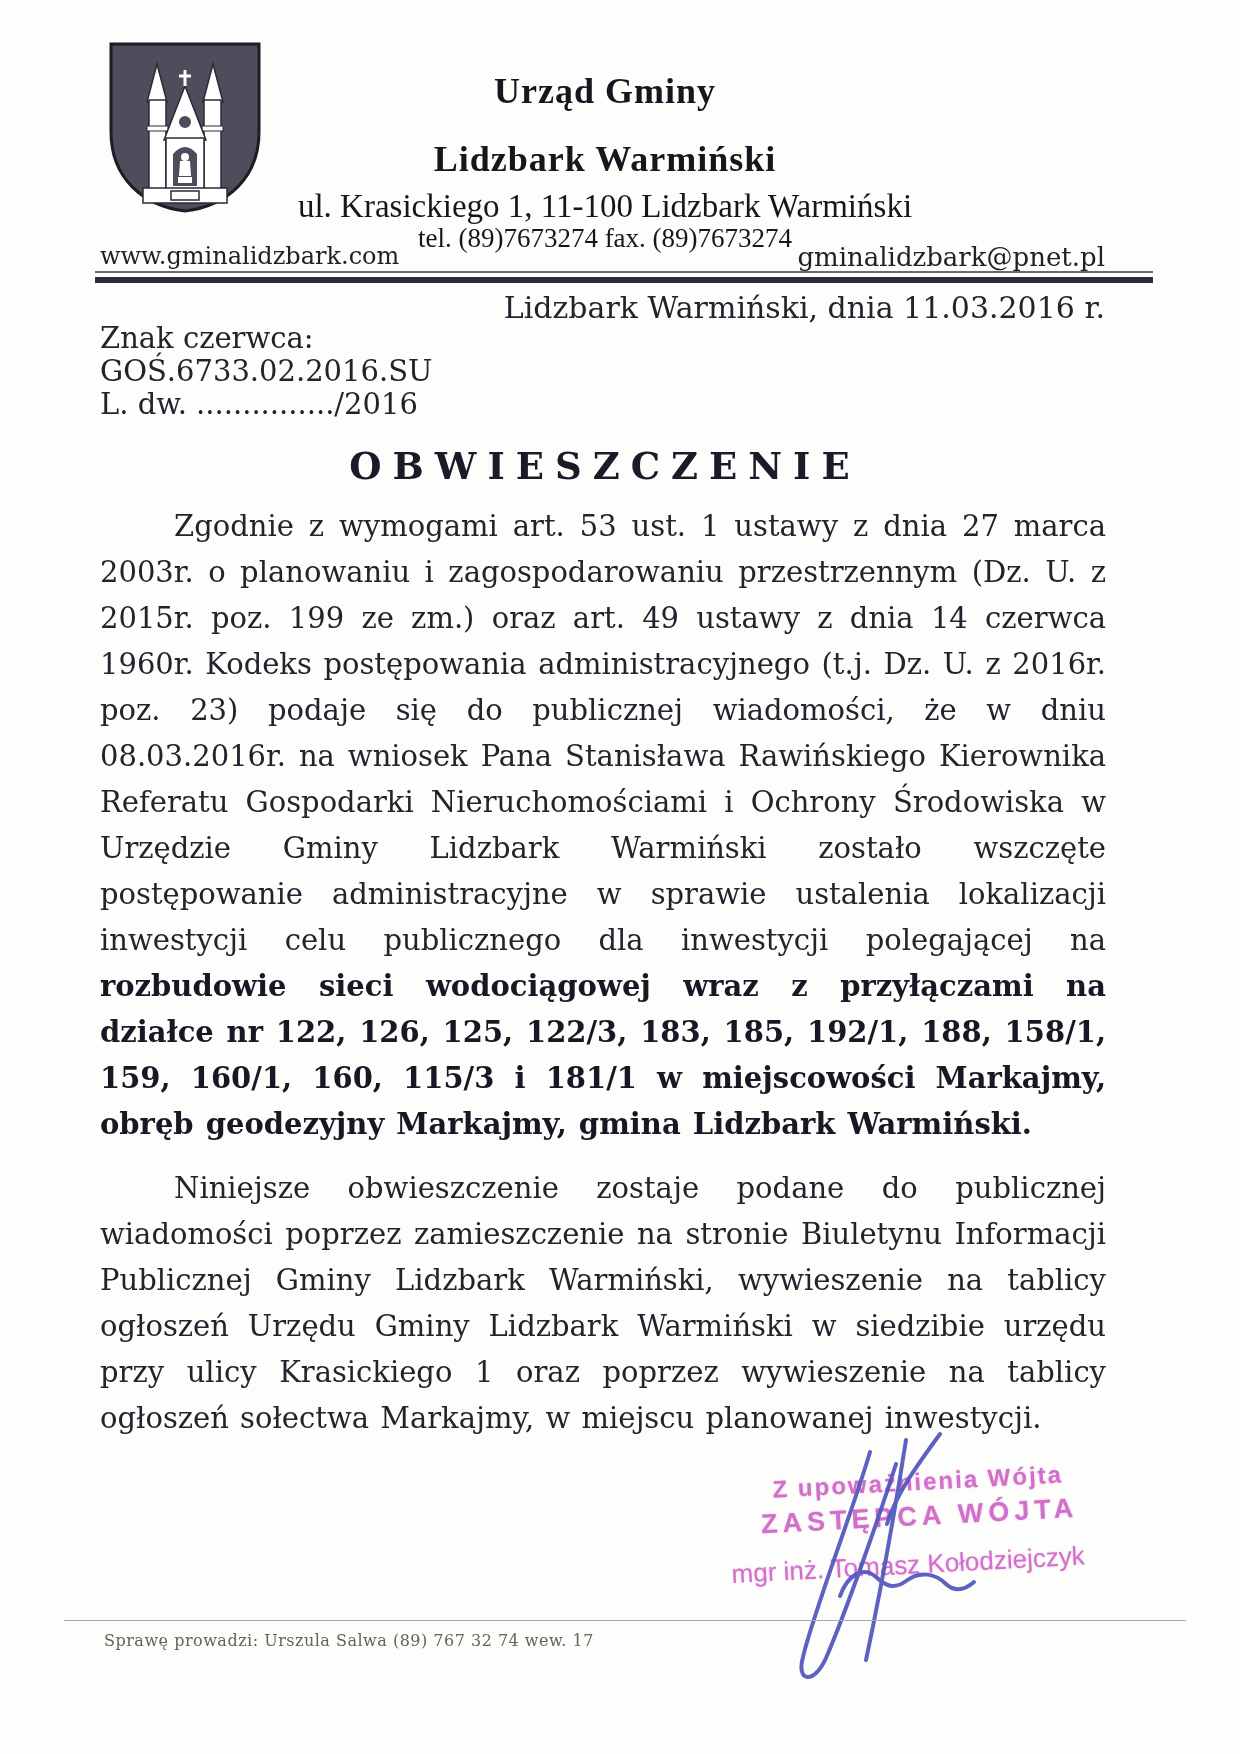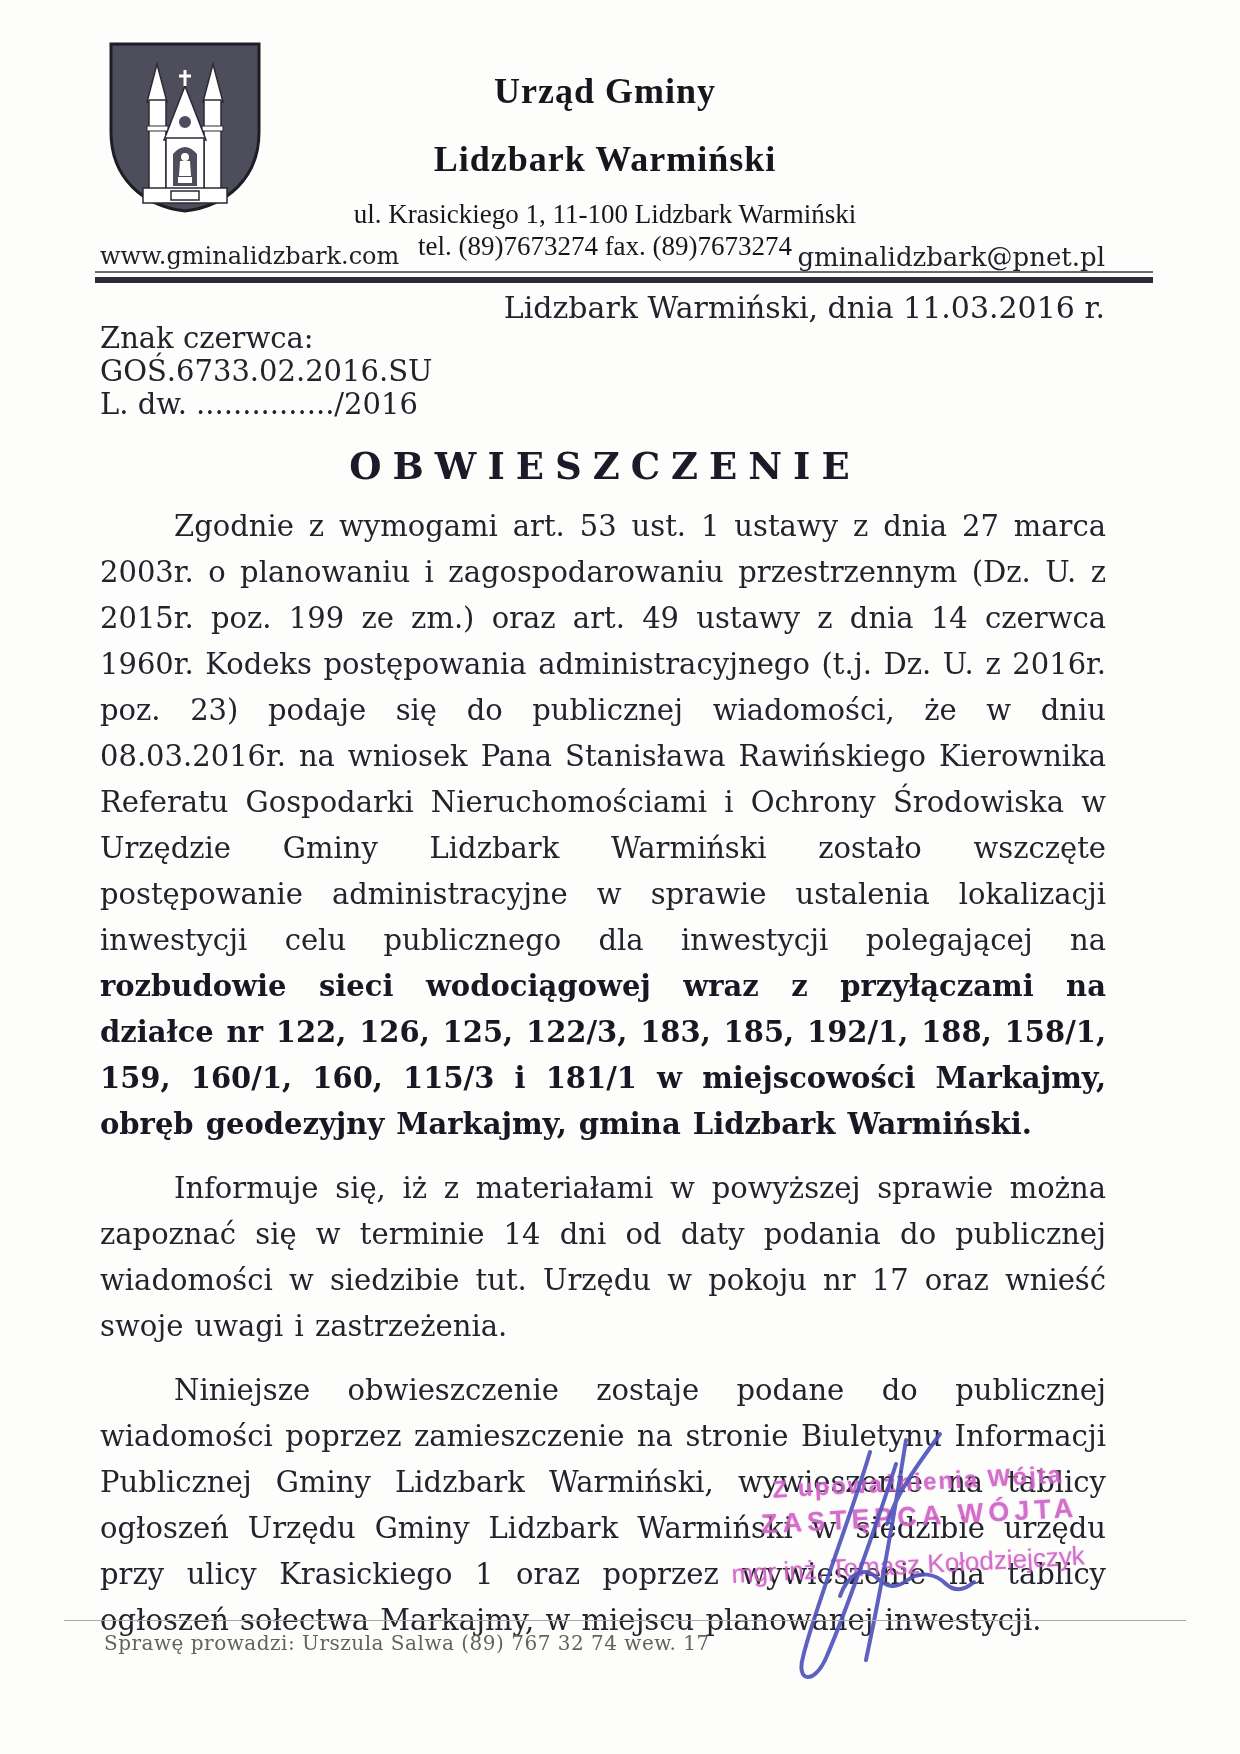--- a/index.html
+++ b/index.html
@@ -14,21 +14,21 @@
     overflow:hidden;
   }
   
   .coat{position:absolute;left:105px;top:40px;width:160px;height:175px;}
   .head-center{
     position:absolute;left:270px;top:46px;width:670px;
     text-align:center;color:#16161e;
     font-family:"Liberation Serif","DejaVu Serif",serif;
   }
   .org-line{font-size:36px;font-weight:bold;line-height:46px;letter-spacing:1px;margin-top:22px;}
-  .addr{font-size:27px;line-height:32px;margin-top:16px;}
+  .addr{font-size:33px;line-height:32px;margin-top:8px;}
   .tel{font-size:27px;line-height:32px;}
   .links-row{
     position:absolute;left:100px;top:242px;width:1005px;
     display:flex;justify-content:space-between;
     font-size:24px;color:#20202a;
   }
   .links-row .email{font-size:26px;}
   .rule{
     position:absolute;left:95px;top:271px;width:1058px;height:4px;
     border-top:2px solid #6a6a74;
@@ -71,21 +71,21 @@
   .stamp-l2{font-size:27px;letter-spacing:5px;font-weight:bold;margin-top:5px;}
   .stamp-l3{font-size:26px;margin-top:17px;transform:translateX(-14px);}
   .sig{position:absolute;left:768px;top:1422px;width:260px;height:265px;}
   
   .foot-rule{
     position:absolute;left:64px;top:1620px;width:1122px;height:1px;
     background:#a9a9a5;
   }
   .foot-text{
     position:absolute;left:104px;top:1631px;
-    font-size:20px;color:#63635a;letter-spacing:.5px;
+    font-size:16px;color:#63635a;letter-spacing:.5px;
   }
 </style>
 </head>
 <body>
 
 <div class="page">
 
   <header>
     <svg class="coat" viewBox="0 0 160 175" aria-hidden="true">
       <path d="M6,4 H154 V92 C154,138 122,166 80,171 C38,166 6,138 6,92 Z" fill="#4d4d5c" stroke="#1d1d26" stroke-width="3"></path>
@@ -134,21 +134,20 @@
   <div class="case-block">
     <div>Znak czerwca:</div>
     <div>GOŚ.6733.02.2016.SU</div>
     <div>L. dw. .............../2016</div>
   </div>
 
   <h1 class="doc-title">OBWIESZCZENIE</h1>
 
   <main class="body-text">
     <p><span>Zgodnie z wymogami art. 53 ust. 1 ustawy z dnia 27 marca 2003r. o planowaniu i zagospodarowaniu przestrzennym (Dz. U. z 2015r. poz. 199 ze zm.) oraz art. 49 ustawy z dnia 14 czerwca 1960r. Kodeks postępowania administracyjnego (t.j. Dz. U. z 2016r. poz. 23) podaje się do publicznej wiadomości, że w dniu 08.03.2016r. na wniosek Pana Stanisława Rawińskiego Kierownika Referatu Gospodarki Nieruchomościami i Ochrony Środowiska w Urzędzie Gminy Lidzbark Warmiński zostało wszczęte postępowanie administracyjne w sprawie ustalenia lokalizacji inwestycji celu publicznego dla inwestycji polegającej na </span><strong>rozbudowie sieci wodociągowej wraz z przyłączami na działce nr 122, 126, 125, 122/3, 183, 185, 192/1, 188, 158/1, 159, 160/1, 160, 115/3 i 181/1 w miejscowości Markajmy, obręb geodezyjny Markajmy, gmina Lidzbark Warmiński.</strong></p>
-    <p>Informuje się, iż z materiałami w powyższej sprawie można zapoznać się w terminie 14 dni od daty podania do publicznej wiadomości w siedzibie tut. Urzędu w pokoju nr 17 oraz wnieść swoje uwagi i zastrzeżenia.</p>
     <p>Niniejsze obwieszczenie zostaje podane do publicznej wiadomości poprzez zamieszczenie na stronie Biuletynu Informacji Publicznej Gminy Lidzbark Warmiński, wywieszenie na tablicy ogłoszeń Urzędu Gminy Lidzbark Warmiński w siedzibie urzędu przy ulicy Krasickiego 1 oraz poprzez wywieszenie na tablicy ogłoszeń sołectwa Markajmy, w miejscu planowanej inwestycji.</p>
   </main>
 
   <div class="stamp">
     <div class="stamp-l1">Z upoważnienia Wójta</div>
     <div class="stamp-l2">ZASTĘPCA WÓJTA</div>
     <div class="stamp-l3">mgr inż. Tomasz Kołodziejczyk</div>
   </div>
 
   <svg class="sig" viewBox="0 0 260 265" aria-hidden="true">

